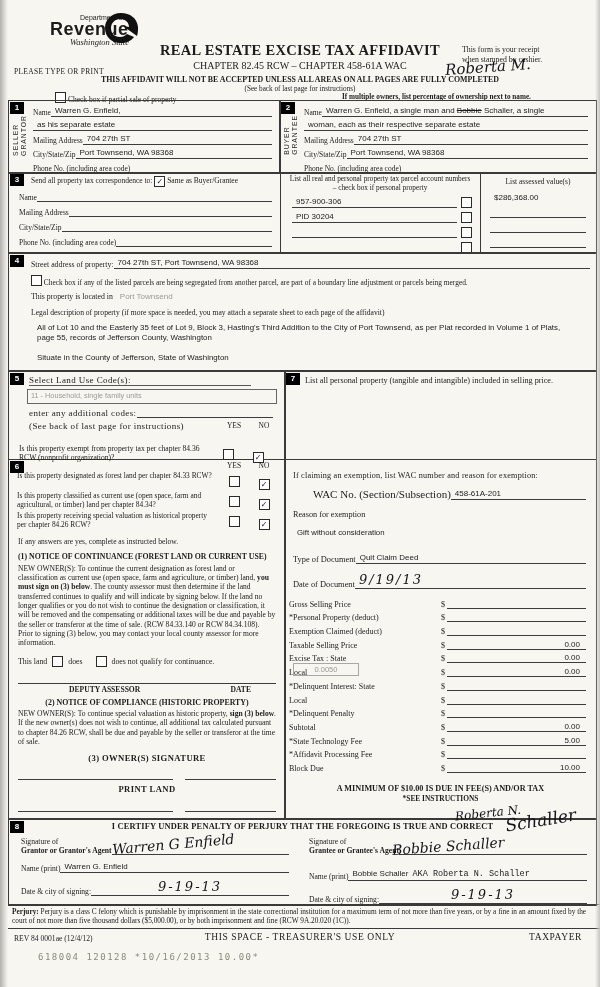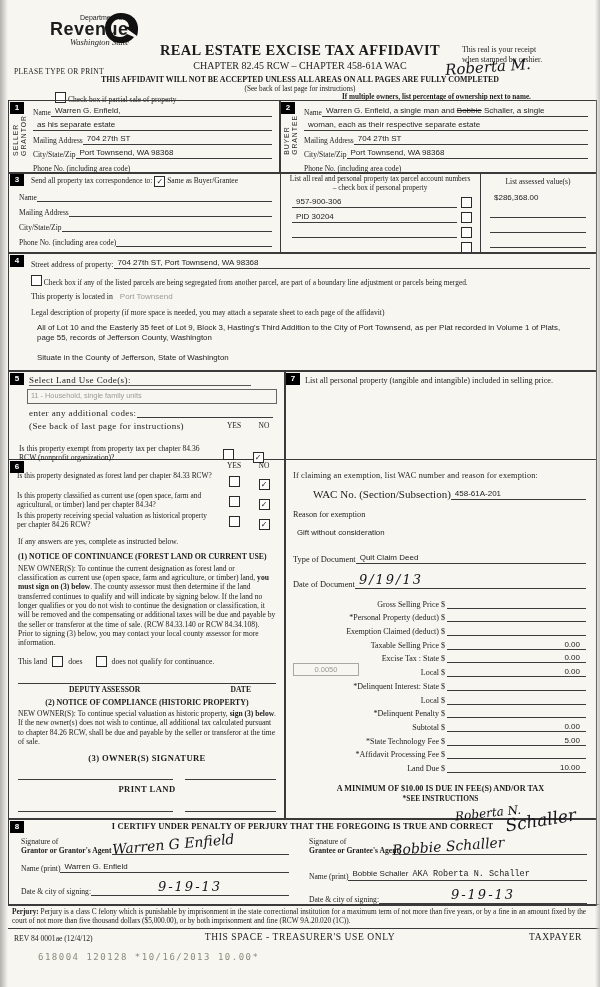--- a/index.html
+++ b/index.html
@@ -28,21 +28,21 @@
   .vlab span{writing-mode:vertical-rl;transform:rotate(180deg);font-family:"Liberation Sans",sans-serif;
         font-size:6.8px;letter-spacing:1px;color:#2a2a2a;}
   .qrow{display:flex;align-items:flex-start;margin:2px 6px 0 8px;}
   .qtext{flex:1;font-size:7.4px;line-height:8.8px;padding-right:3px;}
   .cbcell{width:30px;text-align:center;flex:none;}
   .ynlab{width:30px;text-align:center;font-size:7.5px;flex:none;font-family:"Liberation Serif",serif;}
   .para{font-size:7.55px;line-height:9.35px;margin:2px 9px 0 9px;}
   .bold{font-weight:bold;}
   .center{text-align:center;}
   .mrow{display:flex;align-items:flex-end;height:13.7px;margin:0 10px 0 4px;position:relative;}
-  .mlabel{width:150px;text-align:right;font-size:8px;white-space:nowrap;flex:none;}
+  .mlabel{width:150px;text-align:left;font-size:8px;white-space:nowrap;flex:none;}
   .mdollar{font-size:8px;padding:0 2px;flex:none;}
   .mline{flex:1;border-bottom:1px solid #3c3c3c;text-align:right;
         font-family:"Liberation Sans",sans-serif;font-size:8px;padding-right:6px;min-height:9px;}
   .ratebox{position:absolute;left:4px;top:0;width:64px;height:11px;border:1px solid #a9a8a4;
         color:#9b9b97;font-family:"Liberation Sans",sans-serif;font-size:7.5px;text-align:center;line-height:11px;}
   .stamp{font-family:"DejaVu Sans Mono",monospace;font-size:9px;letter-spacing:1.5px;color:#8a8a7c;}
 </style>
 </head>
 <body>
 
@@ -53,21 +53,21 @@
     <div style="font-family:'Liberation Sans',sans-serif;font-size:18px;font-weight:bold;letter-spacing:.5px;line-height:16px;">Revenue</div>
     <div style="font-family:'Liberation Serif',serif;font-style:italic;font-size:8.5px;margin-left:20px;">Washington State</div>
   </div>
   <svg class="abs" style="left:103px;top:12px;" width="36" height="34" viewBox="0 0 36 34">
     <path d="M18 1 C8 1 2 8 2 16 C2 25 9 31 18 31 C23 31 28 29 31 25 L24 22 C22 24 20 25 17 25 C11 25 8 21 8 16 C8 11 12 7 17 7 C22 7 26 10 26 15 L20 14 L34 24 C35 21 35 18 35 15 C34 6 27 1 18 1 Z" fill="#111"></path>
   </svg>
   <div class="abs lab" style="left:14px;top:67px;letter-spacing:.3px;">PLEASE TYPE OR PRINT</div>
   <div class="abs center bold" style="left:120px;top:42px;width:360px;font-size:14.5px;letter-spacing:.3px;">REAL ESTATE EXCISE TAX AFFIDAVIT</div>
   <div class="abs center" style="left:150px;top:60px;width:300px;font-size:10px;">CHAPTER 82.45 RCW – CHAPTER 458-61A WAC</div>
   <div class="abs" style="left:462px;top:45px;width:125px;font-size:7.8px;line-height:9.5px;">
-    <div>This real is your receipt</div>
+    <div>This form is your receipt</div>
     <div>when stamped by cashier.</div>
   </div>
   <div class="abs center bold" style="left:0;right:0;top:75px;font-size:7.9px;">THIS AFFIDAVIT WILL NOT BE ACCEPTED UNLESS ALL AREAS ON ALL PAGES ARE FULLY COMPLETED</div>
   <div class="abs center" style="left:0;right:0;top:85px;font-size:7.2px;">(See back of last page for instructions)</div>
   <div class="abs hw" style="left:445px;top:58px;font-size:15px;transform:rotate(-4deg);">Roberta M.</div>
   <div class="abs" style="left:55px;top:92px;font-size:7.5px;">
     <span class="cb"></span>
     <span class="lab">Check box if partial sale of property</span>
   </div>
   <div class="abs lab" style="left:342px;top:93px;font-size:7.2px;font-weight:bold;">If multiple owners, list percentage of ownership next to name.</div>
@@ -356,21 +356,21 @@
             <span class="mlabel">*State Technology Fee</span>
             <span class="mdollar">$</span>
             <span class="mline">5.00</span>
           </div>
         <div class="mrow">
             <span class="mlabel">*Affidavit Processing Fee</span>
             <span class="mdollar">$</span>
             <span class="mline"></span>
           </div>
         <div class="mrow">
-            <span class="mlabel">Land Due</span>
+            <span class="mlabel">Block Due</span>
             <span class="mdollar">$</span>
             <span class="mline">10.00</span>
           </div>
       </div>
       <div class="center bold" style="margin-top:11px;font-size:8.2px;">A MINIMUM OF $10.00 IS DUE IN FEE(S) AND/OR TAX</div>
       <div class="center bold" style="margin-top:1px;font-size:7.4px;">*SEE INSTRUCTIONS</div>
     </div>
   </div>
 
   <div class="box" style="left:8px;top:818px;width:587px;height:86px;">

